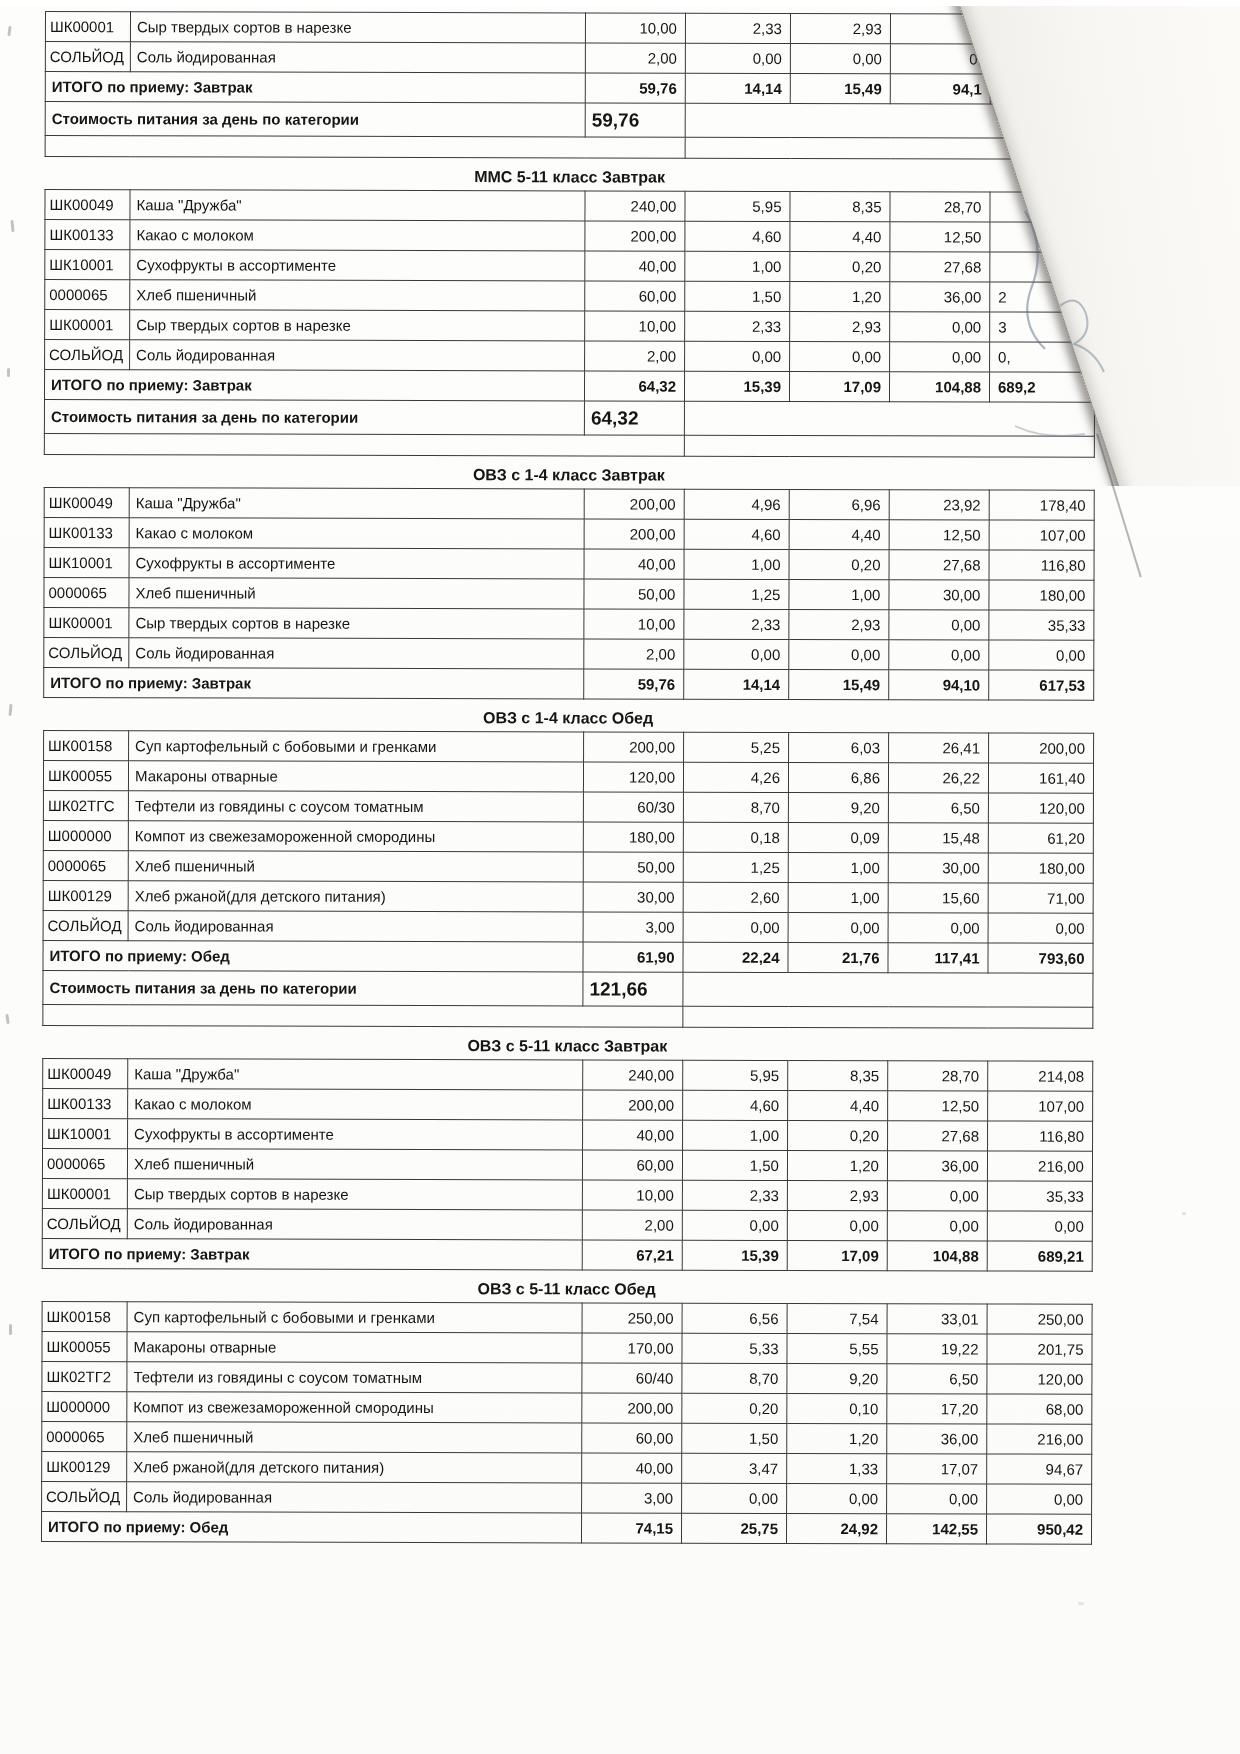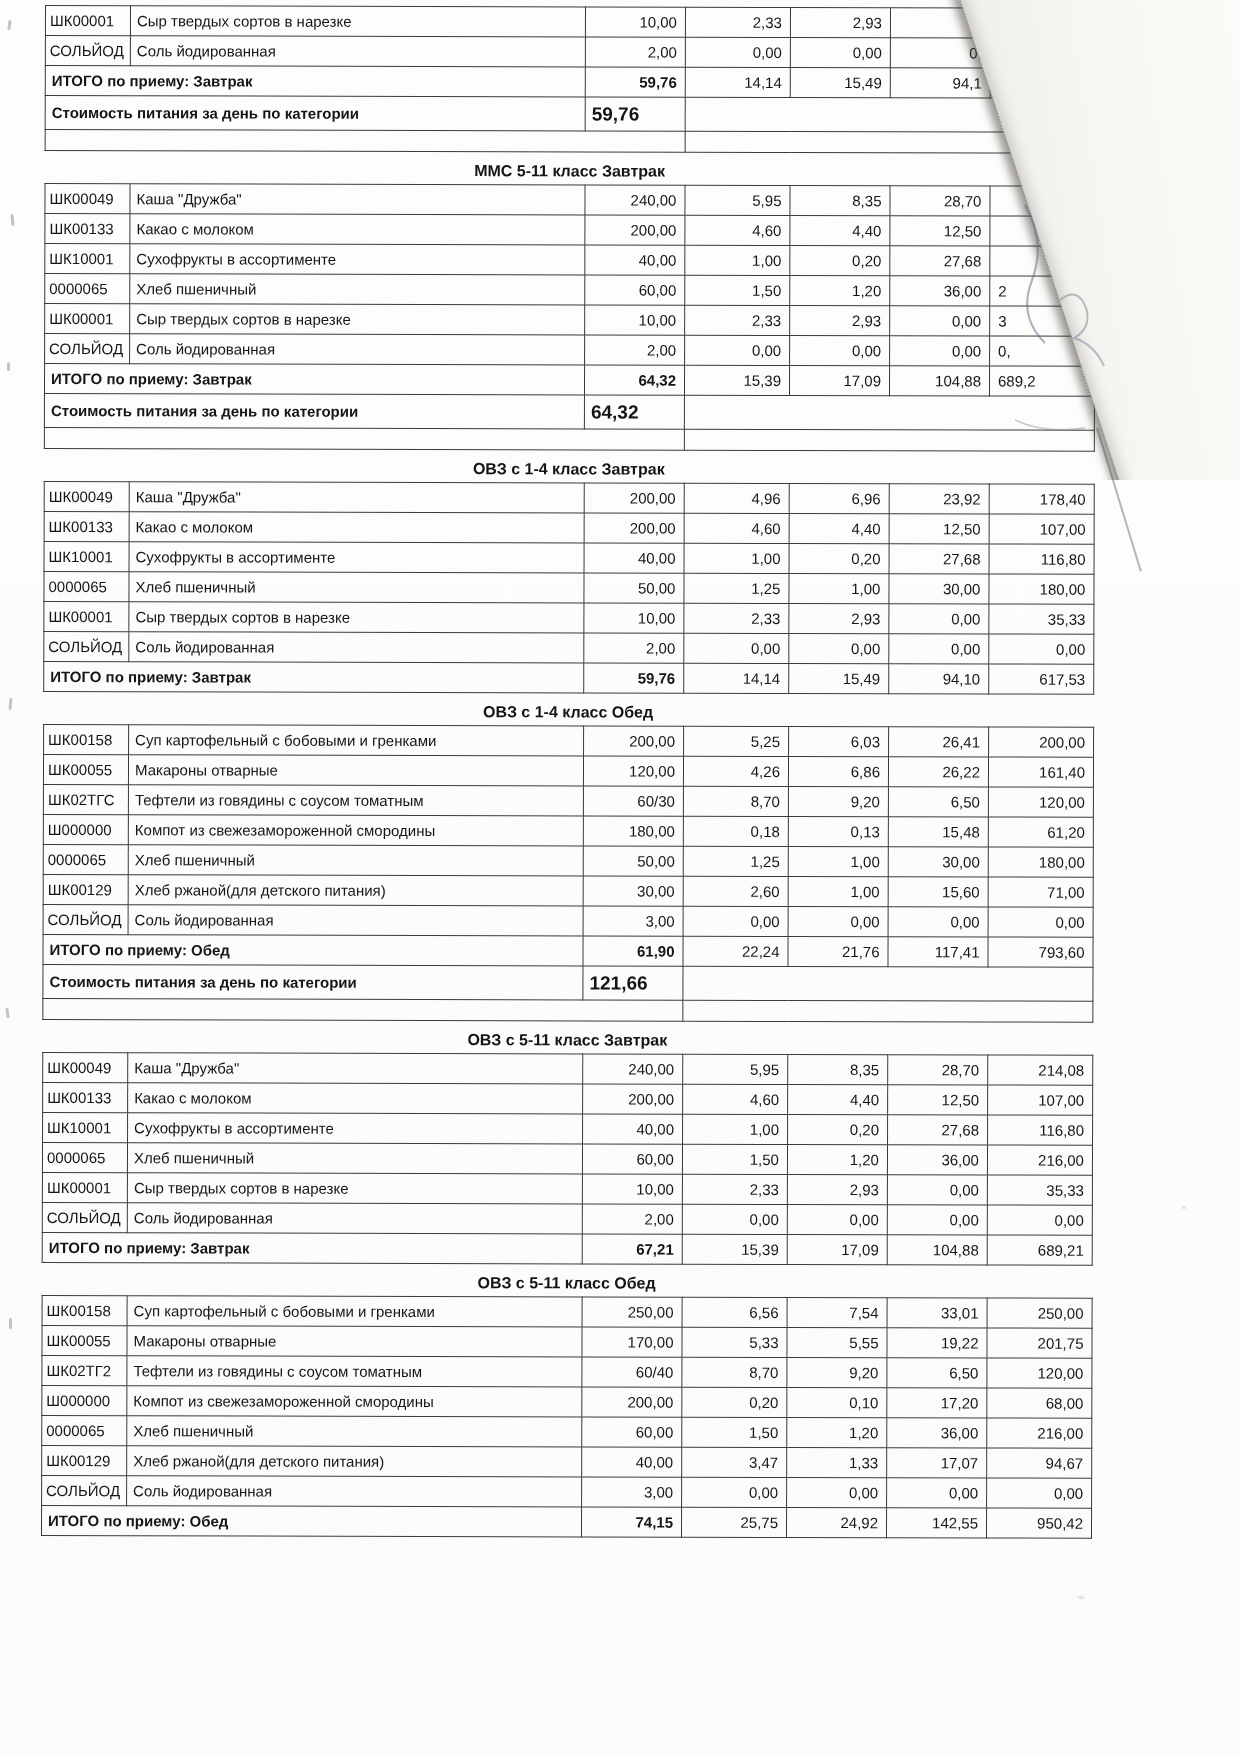--- a/index.html
+++ b/index.html
@@ -7,20 +7,21 @@
     width:1240px;height:1754px;
     background:#ffffff;
     font-family:"Liberation Sans","DejaVu Sans",sans-serif;
     color:#151515;
     position:relative;
     overflow:hidden;
   }
   .page{
     position:absolute;inset:0;
     background:linear-gradient(180deg,#fdfdfc 0%,#fcfcfa 60%,#fbfbf9 100%);
+    margin-top:6px;
   }
   .content{
     position:absolute;left:45px;top:5px;width:1052px;
     transform:rotate(0.15deg);transform-origin:top left;
   }
   table.menu-table{
     border-collapse:collapse;table-layout:fixed;width:1050px;
   }
   col.col-code{width:85px}
   col.col-name{width:455px}
@@ -34,21 +35,21 @@
     height:29px;
     padding:0 8px 0 6px;
     font-size:15px;
     overflow:hidden;white-space:nowrap;
     vertical-align:middle;
   }
   td.num{text-align:right;}
   td.cutcell{text-align:left;padding-left:8px;}
   td.code-cell{padding-left:4px;}
   tr.total-row td{font-weight:bold;}
-  tr.total-row td.num{font-weight:normal;}
+  tr.total-row td.num{font-weight:bold;}
   tr.total-row td.qty-total{font-weight:bold;}
   tr.daycost-row td{height:33px;}
   td.daycost-label{font-weight:bold;}
   td.daycost-value{font-weight:bold;font-size:19px;text-align:left;padding-left:6px;}
   tr.spacer-row td{height:20px;}
   .section-title{
     font-weight:bold;font-size:16px;text-align:center;
     width:1050px;margin:9px 0 3px;line-height:20px;
   }
   
@@ -332,21 +333,21 @@
             <td class="num">8,70</td>
             <td class="num">9,20</td>
             <td class="num">6,50</td>
             <td class="num">120,00</td>
           </tr>
           <tr>
             <td class="code-cell">Ш000000</td>
             <td class="name-cell">Компот из свежезамороженной смородины</td>
             <td class="num">180,00</td>
             <td class="num">0,18</td>
-            <td class="num">0,13</td>
+            <td class="num">0,09</td>
             <td class="num">15,48</td>
             <td class="num">61,20</td>
           </tr>
           <tr>
             <td class="code-cell">0000065</td>
             <td class="name-cell">Хлеб пшеничный</td>
             <td class="num">50,00</td>
             <td class="num">1,25</td>
             <td class="num">1,00</td>
             <td class="num">30,00</td>

